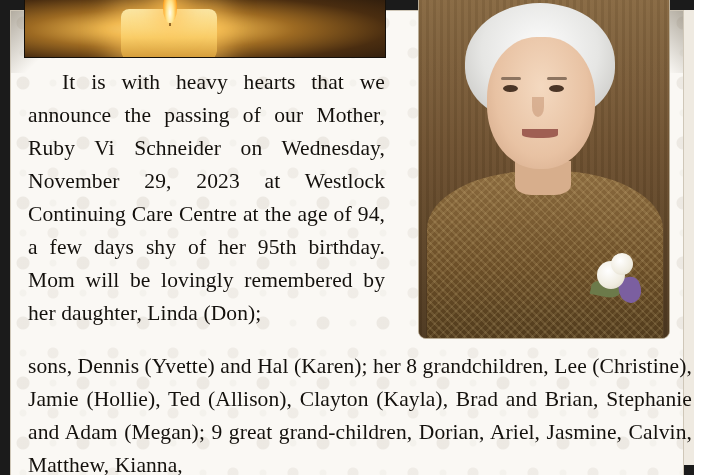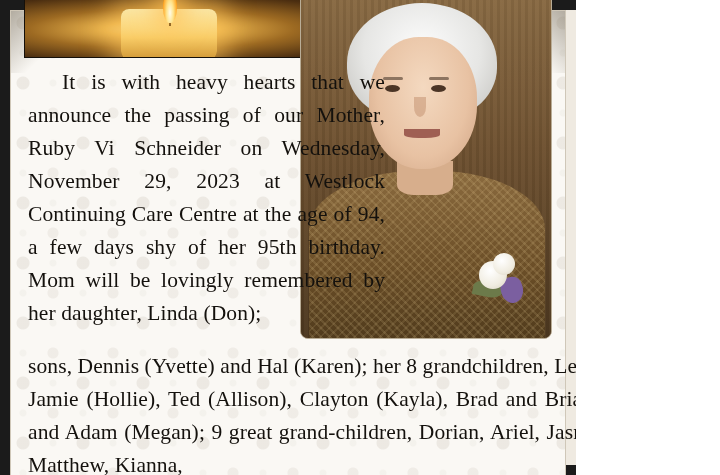--- a/index.html
+++ b/index.html
@@ -2,21 +2,21 @@
 <html><head>
 <meta charset="utf-8">
 <style>
   html, body {
     margin: 0;
     padding: 0;
     background: #ffffff;
   }
   #page {
     position: relative;
-    width: 576px;
+    width: 694px;
     height: 475px;
     overflow: hidden;
     background: #f3efe8;
     font-family: "Liberation Serif", serif;
   }
 
   
   .frame-outer {
     position: absolute;
     left: 0; top: 0;

